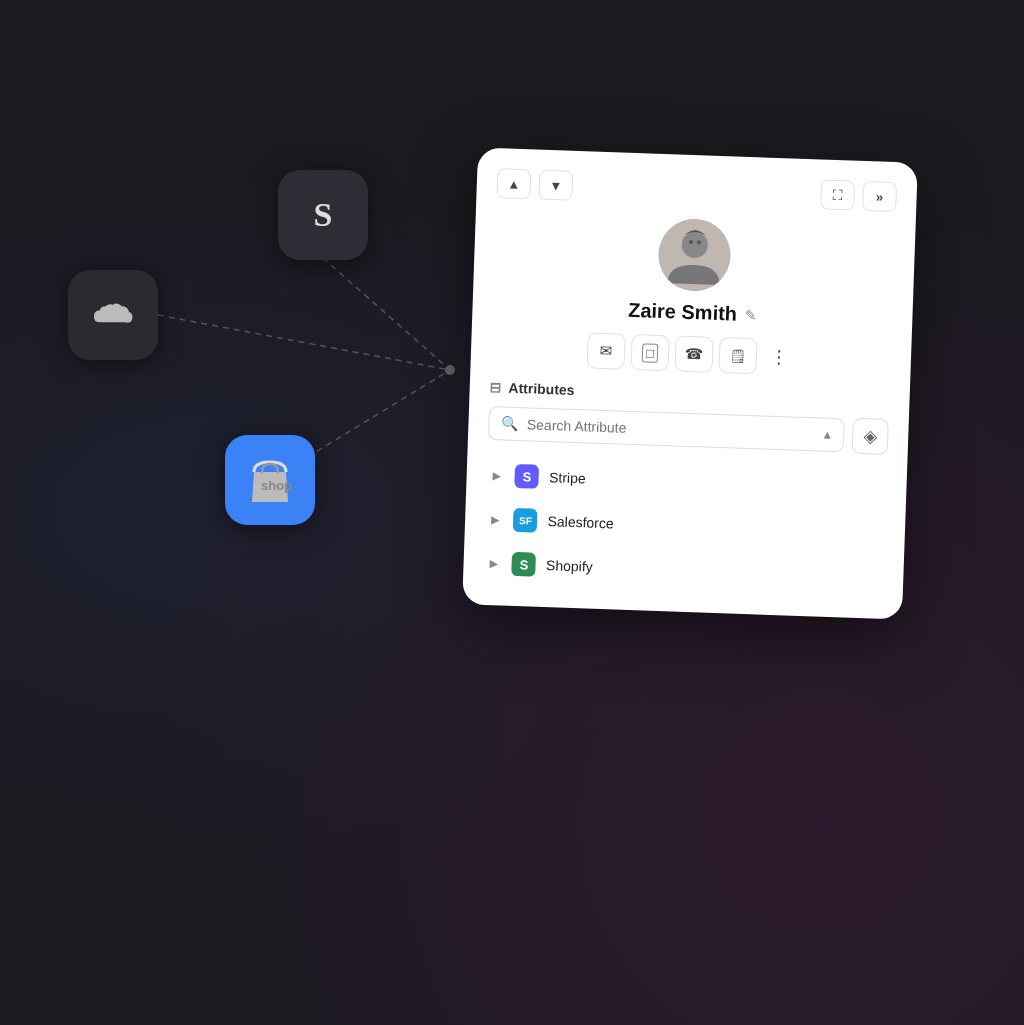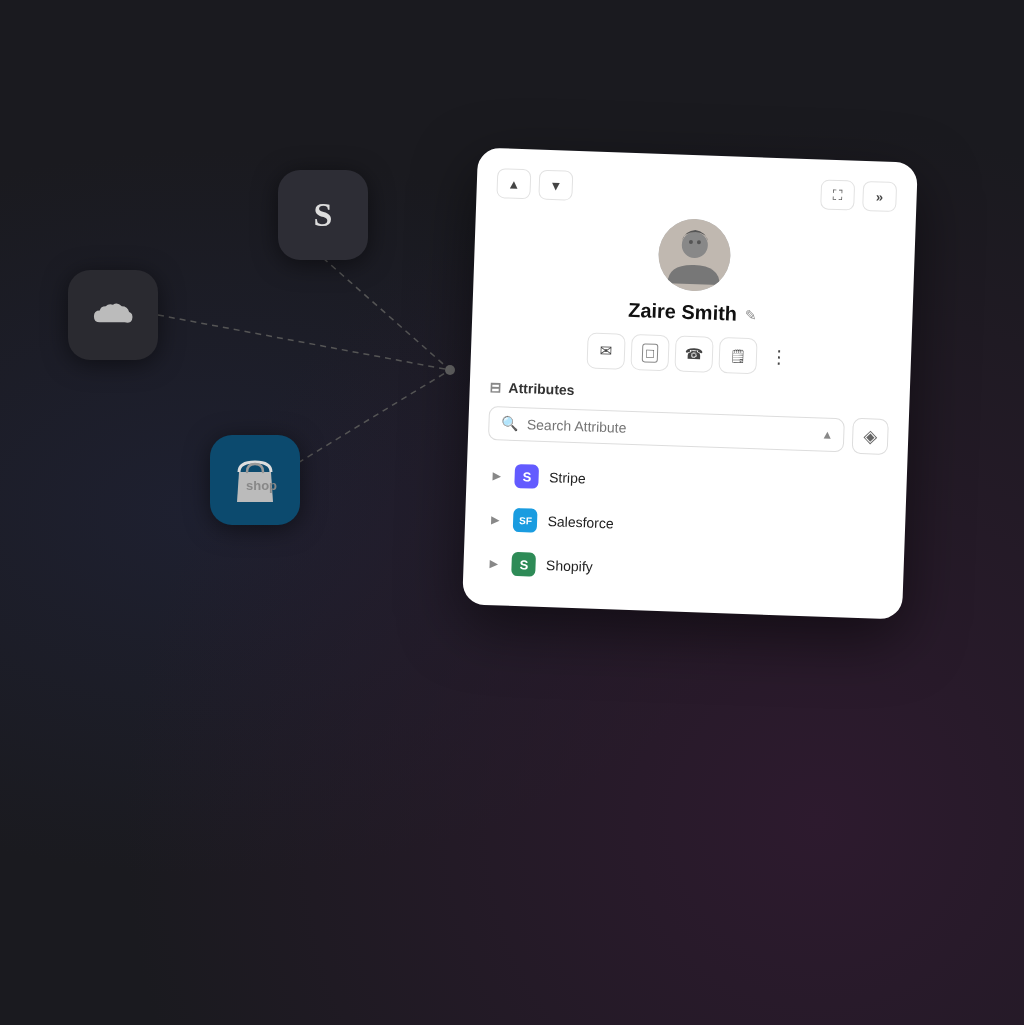--- a/index.html
+++ b/index.html
@@ -45,22 +45,22 @@
     }
 
     .icon-stripe {
       top: 170px;
       left: 278px;
       background: #2d2d35;
     }
 
     .icon-shopify {
       top: 435px;
-      left: 210px;
-      background: #0c4a6e;
+      left: 225px;
+      background: #3b82f6;
       text-decoration: underline;
     }
 
     
     .connector-svg {
       position: absolute;
       top: 0;
       left: 0;
       width: 500px;
       height: 600px;

